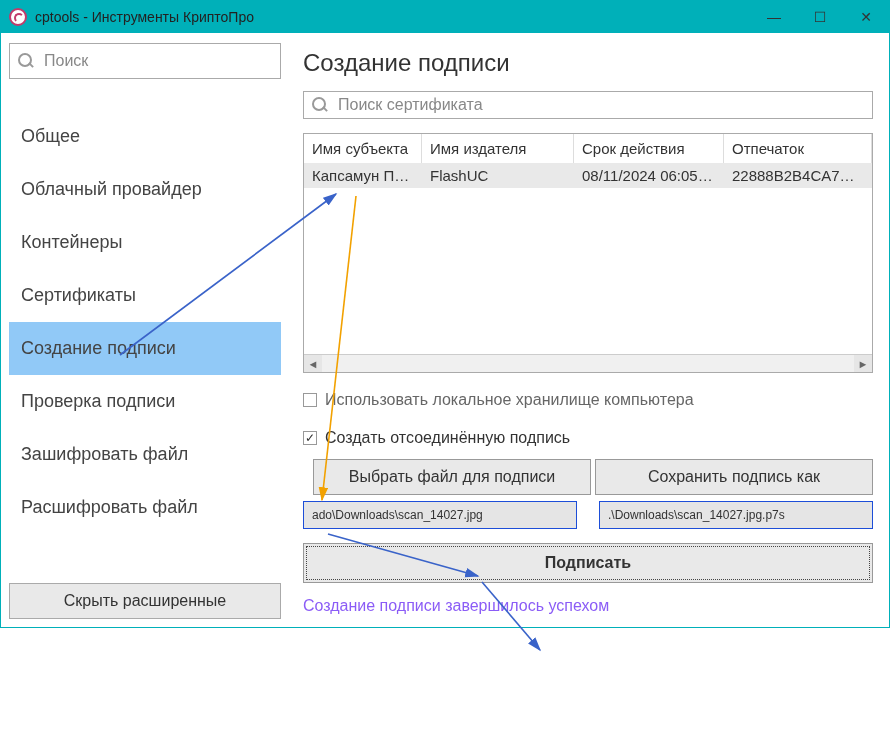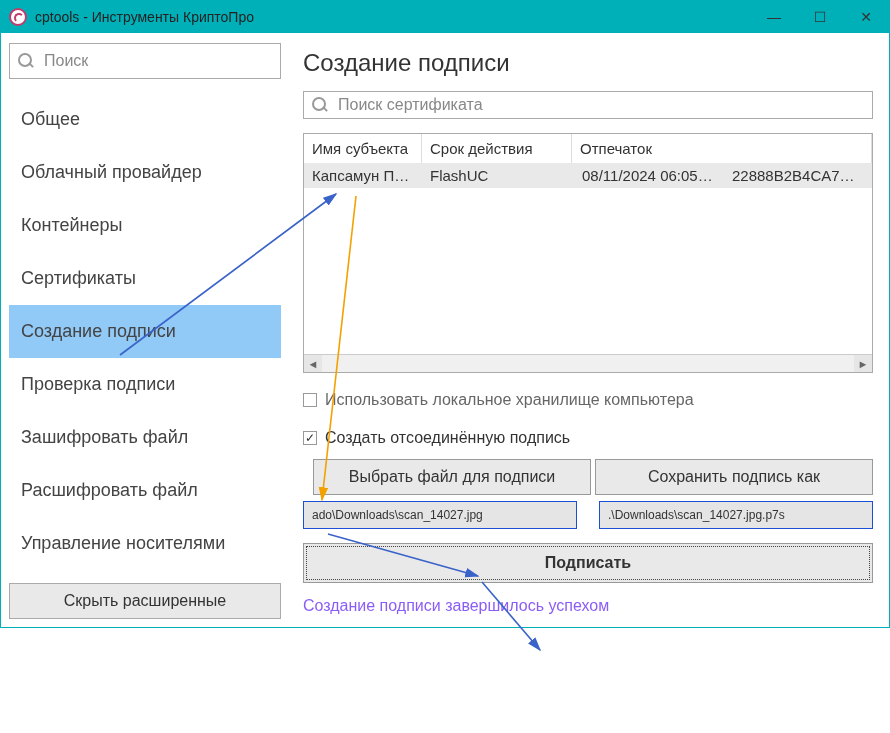--- a/index.html
+++ b/index.html
@@ -60,20 +60,21 @@
     flex: 1;
     display: flex;
     overflow: hidden;
   }
   .sidebar {
     width: 288px;
     border-right: 0;
     display: flex;
     flex-direction: column;
     padding: 10px 8px 8px 8px;
+    gap: 17px;
   }
   .search-box {
     display: flex;
     align-items: center;
     border: 1px solid #aaa;
     height: 36px;
     padding: 0 8px;
     color: #888;
     background: #fff;
   }
@@ -297,20 +298,21 @@
       <h1>Создание подписи</h1>
 
       <div class="search-box cert-search">
         <span class="mag"></span>
         <input type="text" placeholder="Поиск сертификата" style="">
       </div>
 
       <div class="cert-table">
         <div class="ct-head">
           <div class="cell col-subj">Имя субъекта</div>
+          <div class="cell col-issuer">Имя издателя</div>
           <div class="cell col-valid">Срок действия</div>
           <div class="cell col-thumb">Отпечаток</div>
         </div>
         <div class="ct-body">
           <div class="ct-row">
             <div class="cell col-subj">Капсамун Пр…</div>
             <div class="cell col-issuer">FlashUC</div>
             <div class="cell col-valid">08/11/2024 06:05:…</div>
             <div class="cell col-thumb">22888B2B4CA7A4…</div>
           </div>

